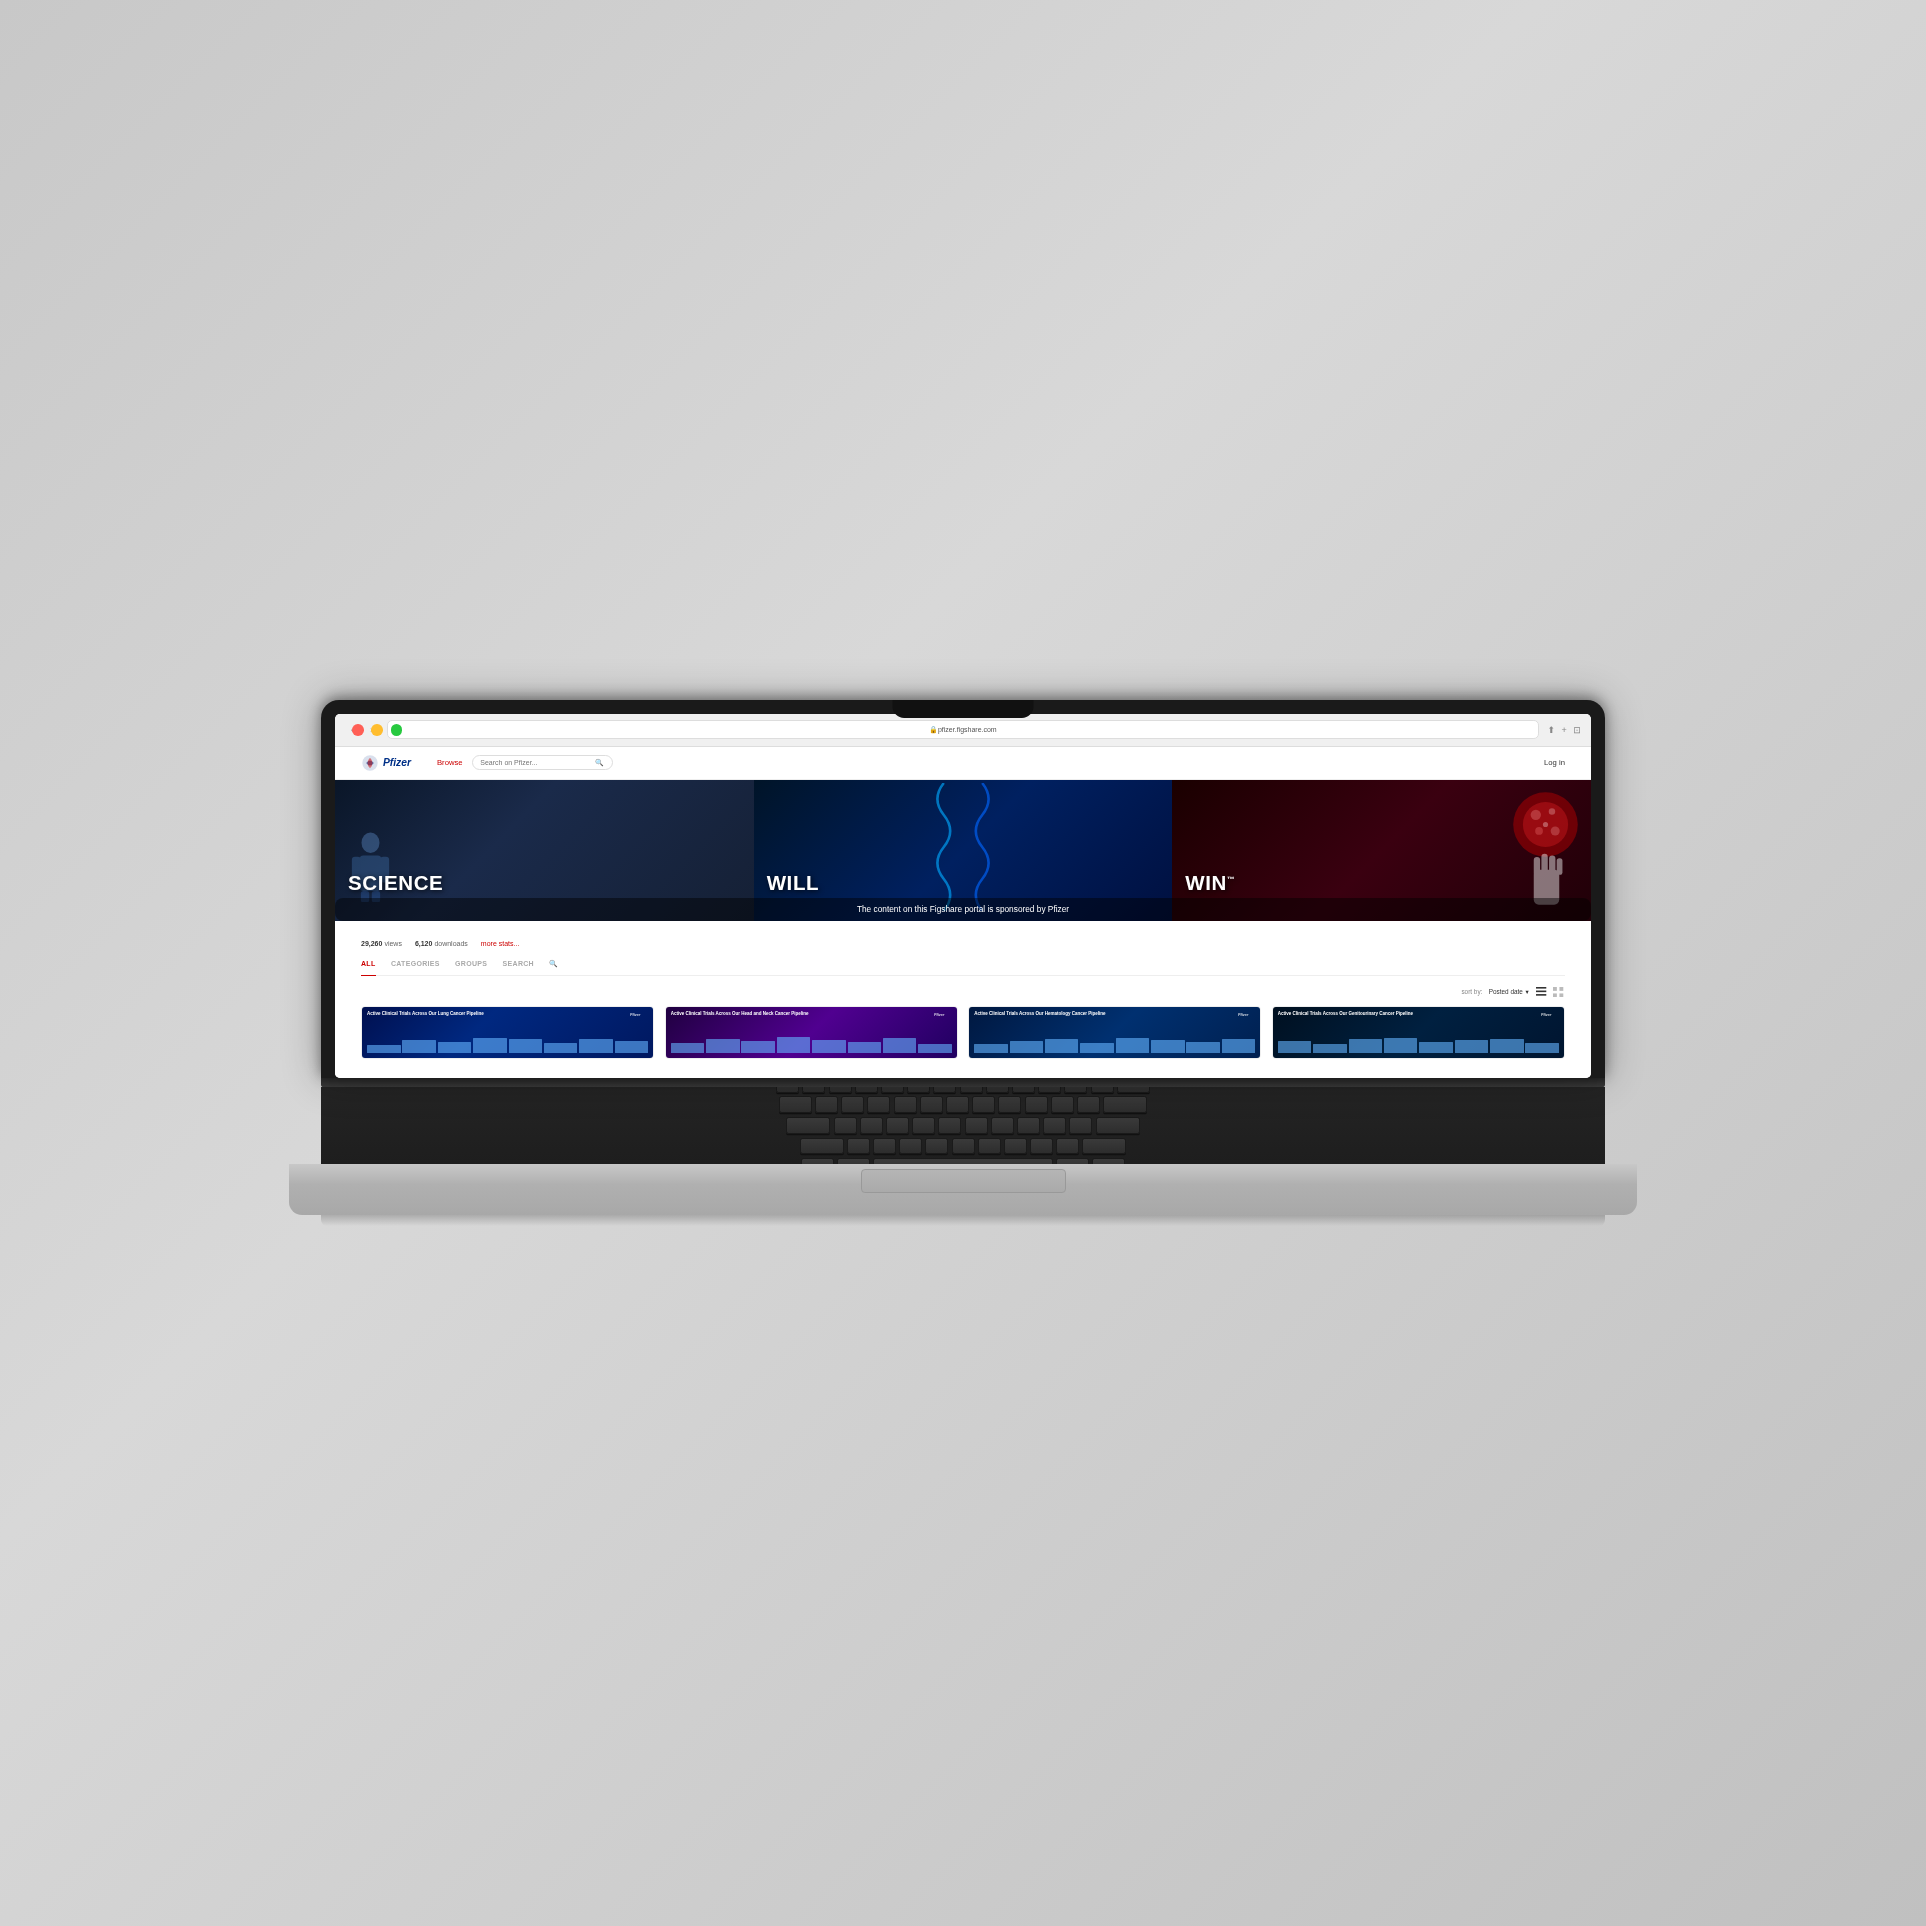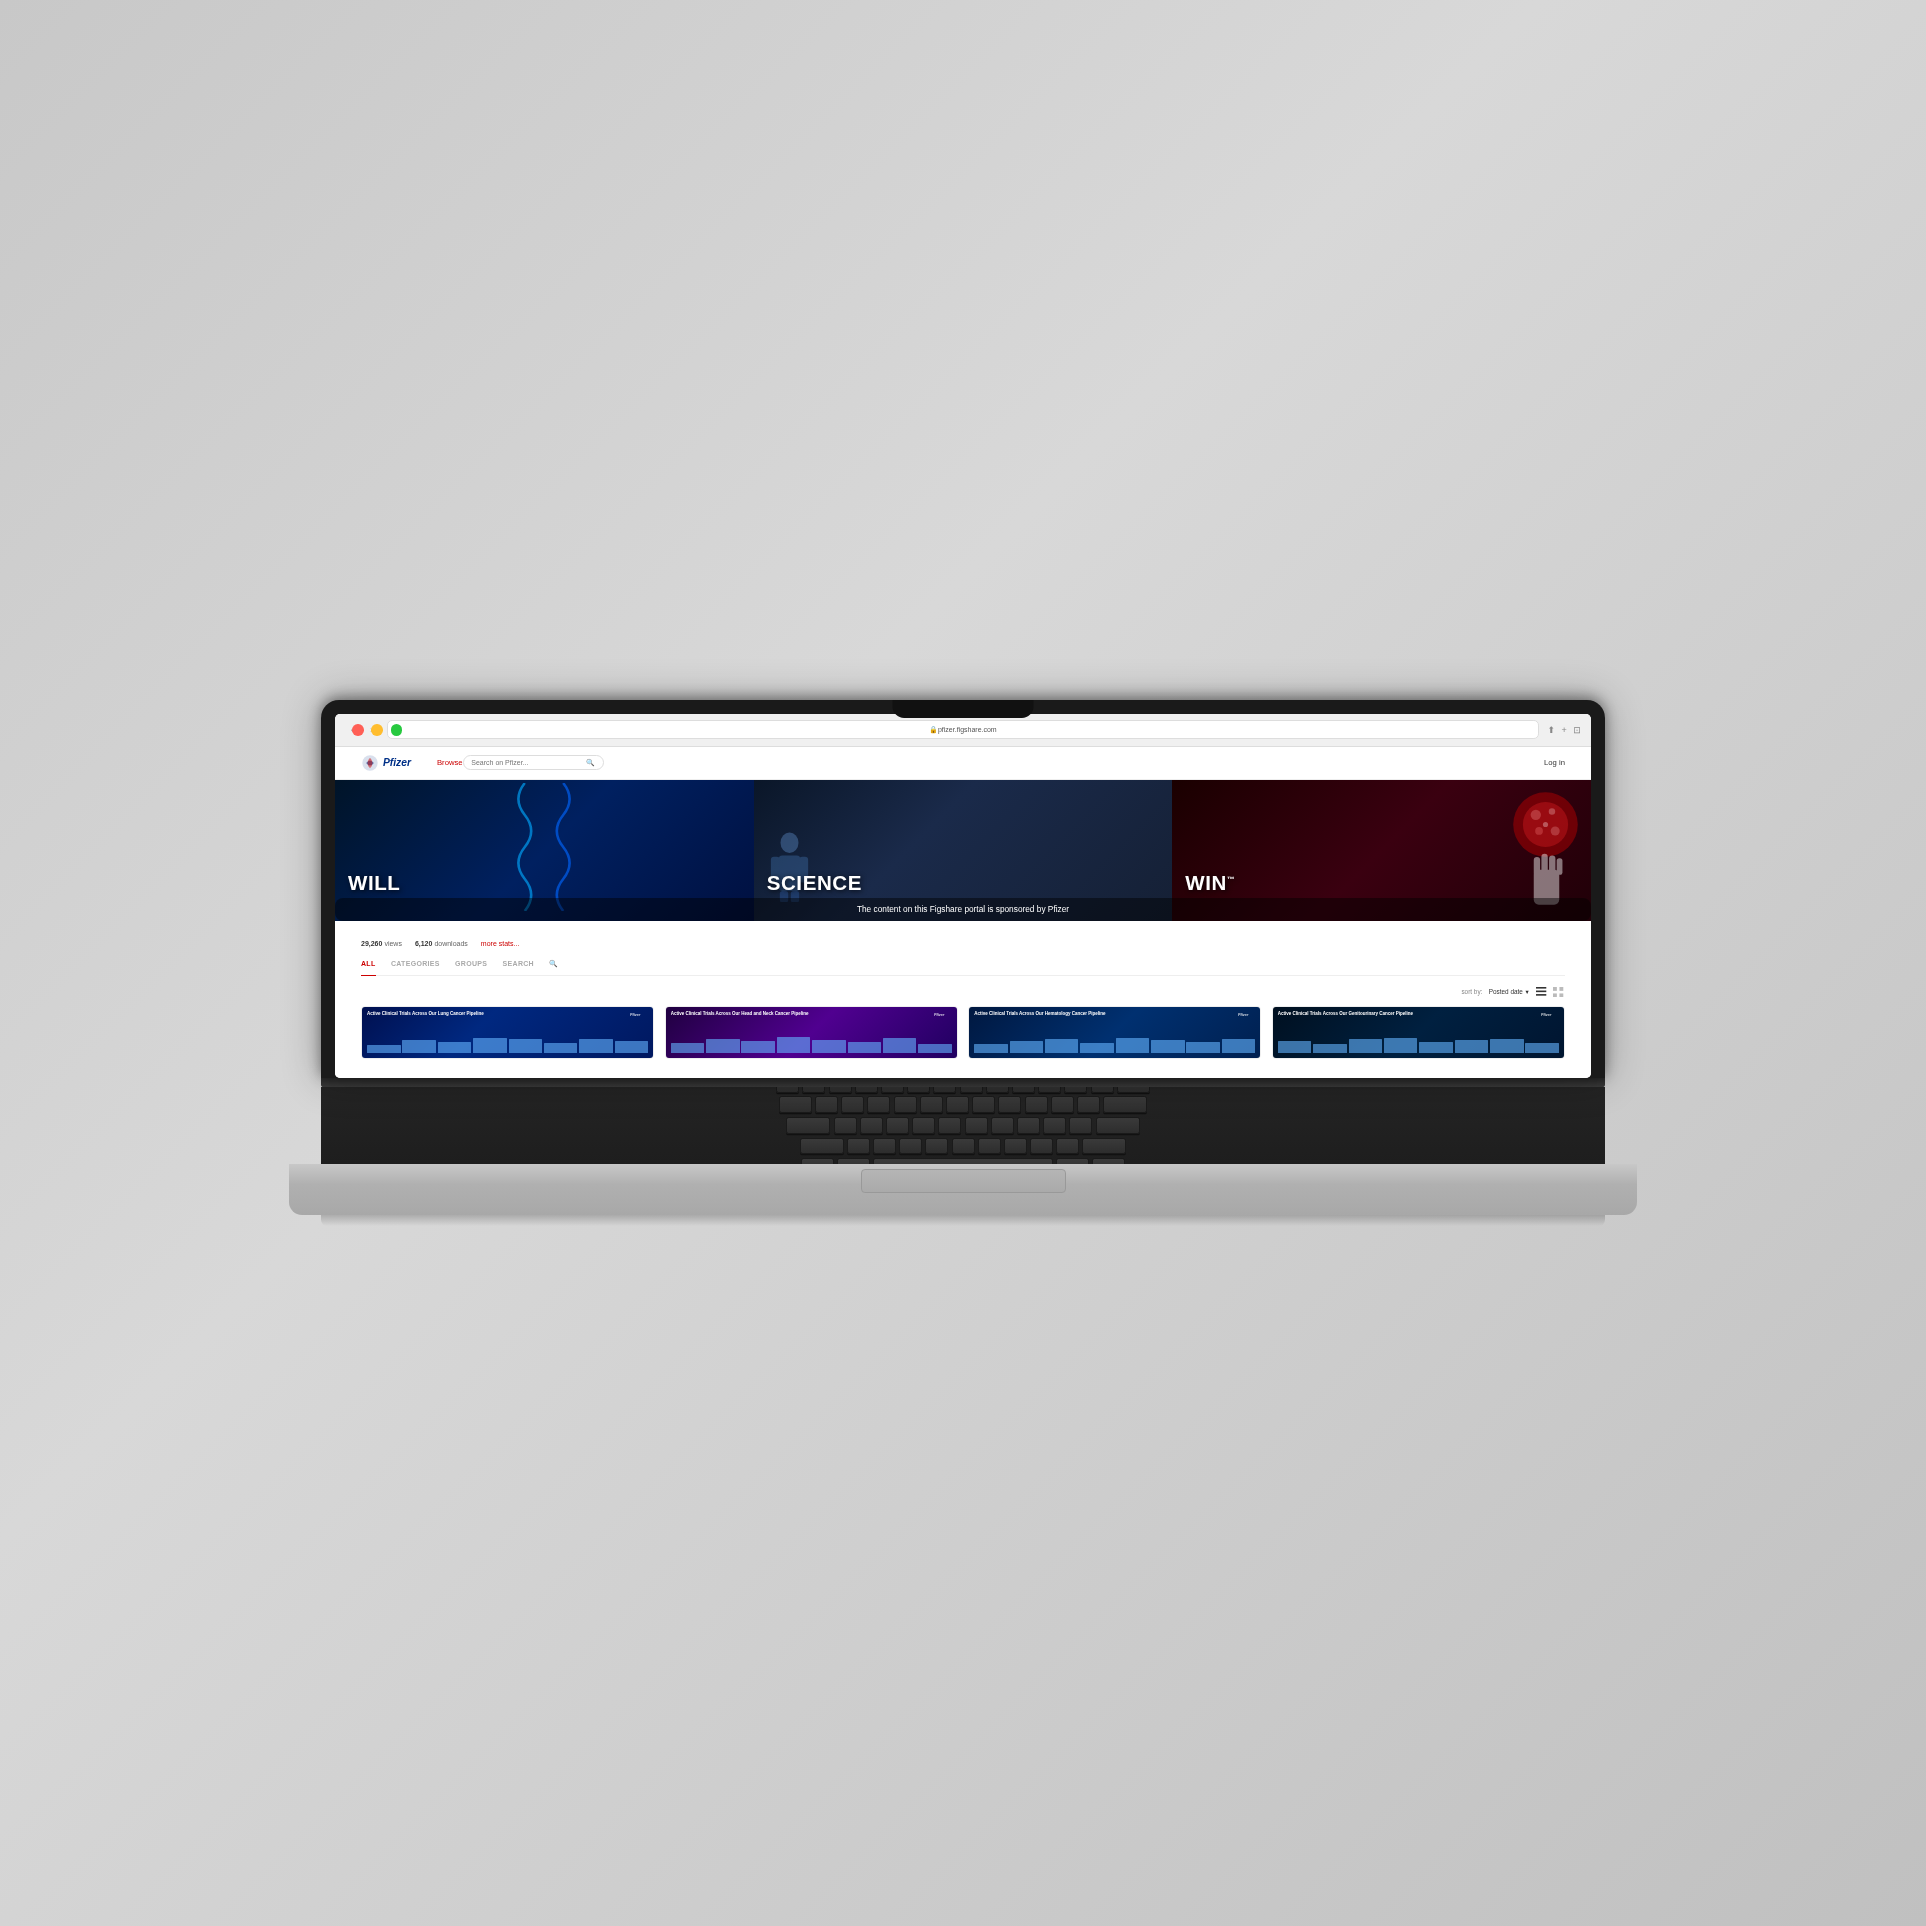--- a/index.html
+++ b/index.html
@@ -136,20 +136,21 @@
     .logo-text {
       font-size: 10.3px;
       font-weight: 600;
       color: #003087;
       font-style: italic;
     }
     .nav-browse {
       font-size: 7.7px;
       color: #cc0000;
       font-weight: 500;
+      margin-right: 9px;
       cursor: pointer;
     }
     .search-bar {
       display: flex;
       align-items: center;
       border: 0.6px solid #ddd;
       border-radius: 13px;
       padding: 2.6px 7.7px;
       gap: 2px;
       flex: 1;
@@ -494,20 +495,33 @@
         <div class="search-bar">
           <input type="text" placeholder="Search on Pfizer..." style="">
           <span class="search-icon-sm">🔍</span>
         </div>
         <div class="header-spacer"></div>
         <span class="login-btn">Log in</span>
       </div>
 
       <div class="hero-banner">
 
+        <div class="hero-panel hero-panel-1">
+
+          <svg style="position:absolute;bottom:19px;left:13px;opacity:0.4" width="45" height="71" viewBox="0 0 70 110">
+            <ellipse cx="35" cy="18" rx="14" ry="16" fill="#6090cc"></ellipse>
+            <rect x="18" y="38" width="34" height="55" rx="6" fill="#4070aa"></rect>
+            <rect x="6" y="40" width="14" height="40" rx="5" fill="#4070aa"></rect>
+            <rect x="50" y="40" width="14" height="40" rx="5" fill="#4070aa"></rect>
+            <rect x="20" y="93" width="13" height="18" rx="4" fill="#3060aa"></rect>
+            <rect x="37" y="93" width="13" height="18" rx="4" fill="#3060aa"></rect>
+          </svg>
+          <div class="hero-text-overlay">SCIENCE</div>
+        </div>
+
         <div class="hero-panel hero-panel-2">
 
           <svg style="position:absolute;top:3.2px;left:50%;transform:translateX(-50%);opacity:0.7" width="77" height="128" viewBox="0 0 120 200">
             <defs>
               <linearGradient id="dnaGrad" x1="0%" y1="0%" x2="100%" y2="0%">
                 <stop offset="0%" style="stop-color:#00aaff;stop-opacity:0.8"></stop>
                 <stop offset="100%" style="stop-color:#0044ff;stop-opacity:0.8"></stop>
               </linearGradient>
             </defs>
 
@@ -517,33 +531,20 @@
 
             <line x1="30" y1="25" x2="90" y2="25" stroke="url(#dnaGrad)" stroke-width="3" opacity="0.7"></line>
             <line x1="30" y1="50" x2="90" y2="50" stroke="url(#dnaGrad)" stroke-width="3" opacity="0.7"></line>
             <line x1="30" y1="75" x2="90" y2="75" stroke="url(#dnaGrad)" stroke-width="3" opacity="0.7"></line>
             <line x1="30" y1="100" x2="90" y2="100" stroke="url(#dnaGrad)" stroke-width="3" opacity="0.7"></line>
             <line x1="30" y1="125" x2="90" y2="125" stroke="url(#dnaGrad)" stroke-width="3" opacity="0.7"></line>
             <line x1="30" y1="150" x2="90" y2="150" stroke="url(#dnaGrad)" stroke-width="3" opacity="0.7"></line>
             <line x1="30" y1="175" x2="90" y2="175" stroke="url(#dnaGrad)" stroke-width="3" opacity="0.7"></line>
           </svg>
           <div class="hero-text-overlay">WILL</div>
-        </div>
-
-        <div class="hero-panel hero-panel-1">
-
-          <svg style="position:absolute;bottom:19px;left:13px;opacity:0.4" width="45" height="71" viewBox="0 0 70 110">
-            <ellipse cx="35" cy="18" rx="14" ry="16" fill="#6090cc"></ellipse>
-            <rect x="18" y="38" width="34" height="55" rx="6" fill="#4070aa"></rect>
-            <rect x="6" y="40" width="14" height="40" rx="5" fill="#4070aa"></rect>
-            <rect x="50" y="40" width="14" height="40" rx="5" fill="#4070aa"></rect>
-            <rect x="20" y="93" width="13" height="18" rx="4" fill="#3060aa"></rect>
-            <rect x="37" y="93" width="13" height="18" rx="4" fill="#3060aa"></rect>
-          </svg>
-          <div class="hero-text-overlay">SCIENCE</div>
         </div>
 
         <div class="hero-panel hero-panel-3">
 
           <svg style="position:absolute;right:9.6px;top:9.6px;opacity:0.7" width="71" height="71" viewBox="0 0 110 110">
             <circle cx="55" cy="55" r="50" fill="#cc0000" opacity="0.6"></circle>
             <circle cx="55" cy="55" r="35" fill="#ff2222" opacity="0.5"></circle>
             <circle cx="40" cy="40" r="8" fill="#ff6666" opacity="0.7"></circle>
             <circle cx="65" cy="35" r="5" fill="#ff8888" opacity="0.7"></circle>
             <circle cx="45" cy="65" r="6" fill="#ff5555" opacity="0.7"></circle>

